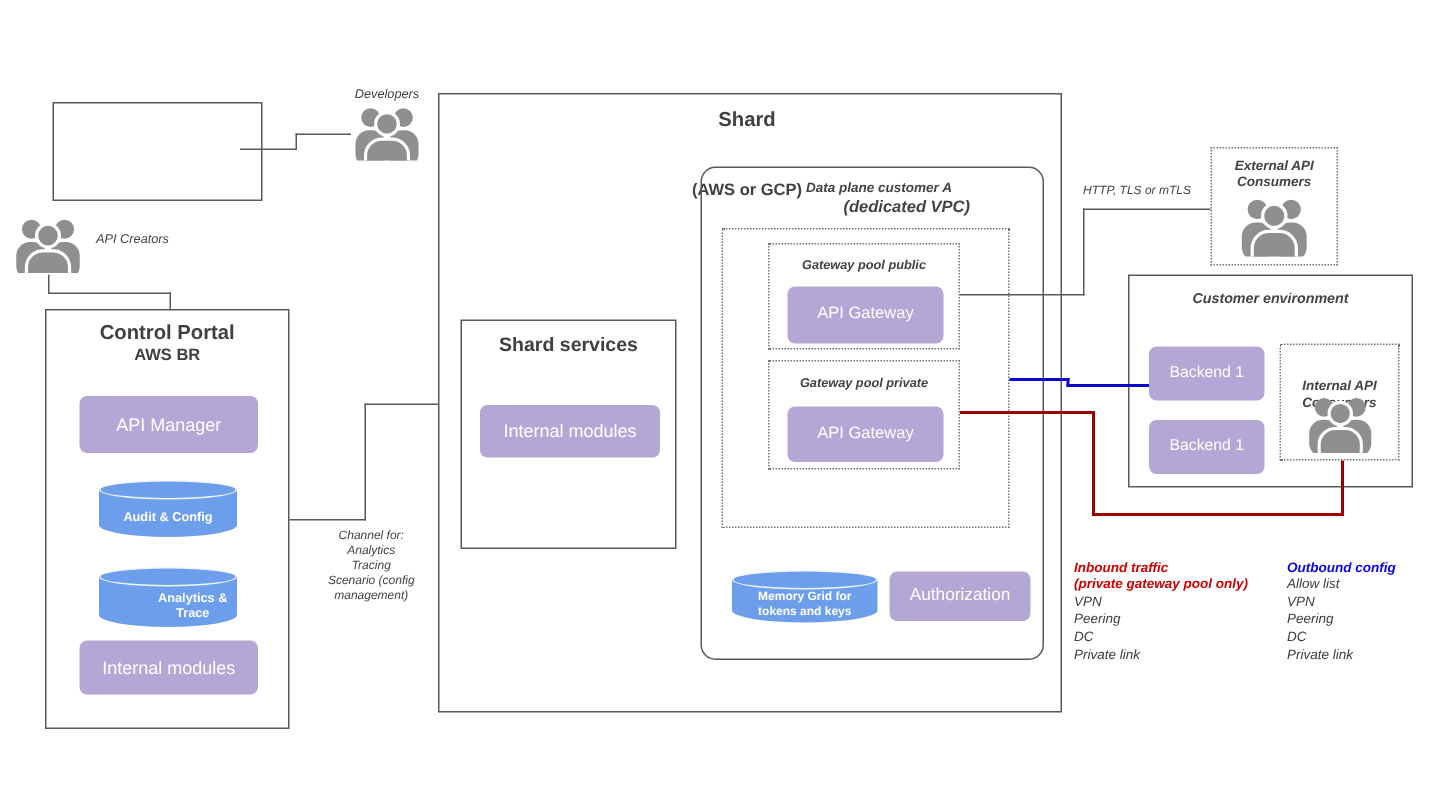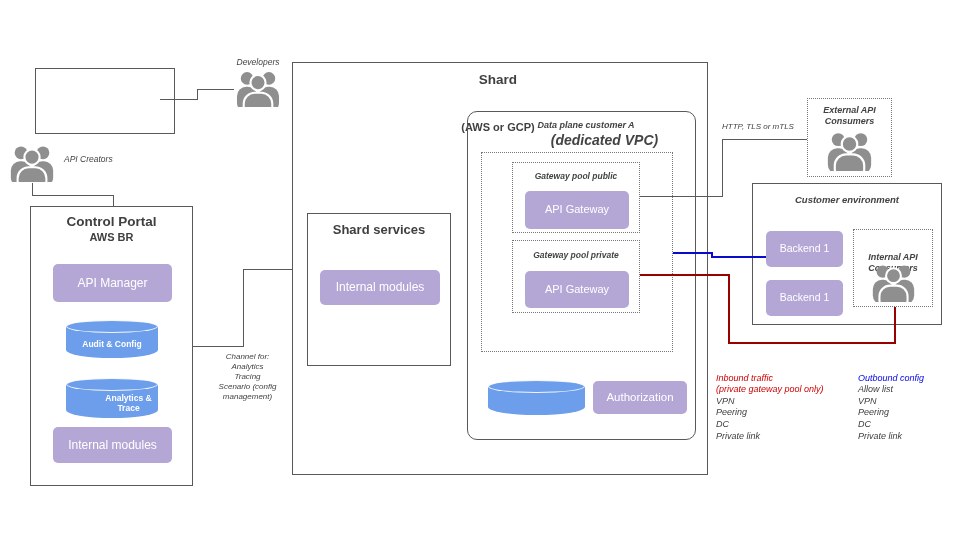--- a/index.html
+++ b/index.html
@@ -30,21 +30,21 @@
     color:#fff; font-weight:bold; text-align:center; white-space:pre-line; line-height:1.2;
   }
   .heading { position:absolute; font-weight:bold; color:#404040; text-align:center; white-space:pre-line; }
   .ilabel  { position:absolute; font-style:italic; color:#434343; text-align:center; white-space:pre-line; line-height:1.25; }
   .ilabel.b { font-weight:bold; }
   .hline { position:absolute; background:#595959; height:1px; z-index:4; }
   .vline { position:absolute; background:#595959; width:1px;  z-index:4; }
   .blue-line { background:#0a0acc; z-index:5; }
   .red-line  { background:#990000; z-index:5; }
   .note { position:absolute; font-style:italic; font-size:9px; line-height:11.6px; color:#3d3d3d; white-space:pre-line; }
-  .note .hd { font-weight:normal; display:block; white-space:pre-line; }
+  .note .hd { font-weight:bold; display:block; white-space:pre-line; }
   .hd-red  { color:#cc0000; }
   .hd-blue { color:#0505e8; }
   .picon { position:absolute; }
 </style>
 </head>
 <body>
 
 <div id="canvas">
 
   <div class="box" style="left:35px;top:68px;width:140px;height:66px;"></div>
@@ -108,35 +108,37 @@
   <div class="box" style="left:292px;top:62px;width:416px;height:413px;"></div>
   <div class="heading" style="left:292px;top:72px;width:412px;font-size:13.5px;">Shard</div>
   <div class="heading" style="left:292px;top:89px;width:412px;font-size:11px;margin-top:32px;">(AWS or GCP)</div>
 
   <div class="box" style="left:307px;top:213px;width:144px;height:153px;"></div>
   <div class="heading" style="left:307px;top:222px;width:144px;font-size:13px;">Shard services</div>
   <div class="pbox" style="left:320px;top:270px;width:120px;height:35px;font-size:12px;">Internal modules</div>
 
   <div class="box rbox" style="left:467px;top:111px;width:229px;height:329px;"></div>
   <div class="ilabel b" style="left:467px;top:120px;width:238px;font-size:9px;">Data plane customer A</div>
-  <div class="ilabel b" style="left:467px;top:132px;width:275px;font-size:14px;">(dedicated VPC)</div>
+  <div class="ilabel b" style="left:467px;top:132px;width:275px;font-size:11px;">(dedicated VPC)</div>
 
   <div class="dotted" style="left:481px;top:152px;width:192px;height:200px;"></div>
 
   <div class="dotted" style="left:512px;top:162px;width:128px;height:71px;"></div>
   <div class="ilabel b" style="left:512px;top:171px;width:128px;font-size:8.5px;">Gateway pool public</div>
   <div class="pbox" style="left:525px;top:191px;width:104px;height:38px;font-size:11px;">API Gateway</div>
 
   <div class="dotted" style="left:512px;top:240px;width:128px;height:73px;"></div>
   <div class="ilabel b" style="left:512px;top:250px;width:128px;font-size:8.5px;">Gateway pool private</div>
   <div class="pbox" style="left:525px;top:271px;width:104px;height:37px;font-size:11px;">API Gateway</div>
 
   <div class="cyl" style="left:488px;top:380px;width:97px;height:35px;">
     <div class="cyl-body"></div>
       <div class="cyl-top"></div>
+    <div class="cyl-txt" style="font-size:8px;">Memory Grid for
+tokens and keys</div>
   </div>
   <div class="pbox" style="left:593px;top:381px;width:94px;height:33px;font-size:11.5px;">Authorization</div>
 
   <div class="dotted" style="left:807px;top:98px;width:85px;height:79px;"></div>
   <div class="ilabel b" style="left:807px;top:105px;width:85px;font-size:9px;">External API
 Consumers</div>
   <div class="picon" style="left:827px;top:129px;">
     <svg width="45" height="42" viewBox="0 0 52 44">
       <g fill="#8f8f8f">
         <circle cx="13" cy="10" r="7.5"></circle>

